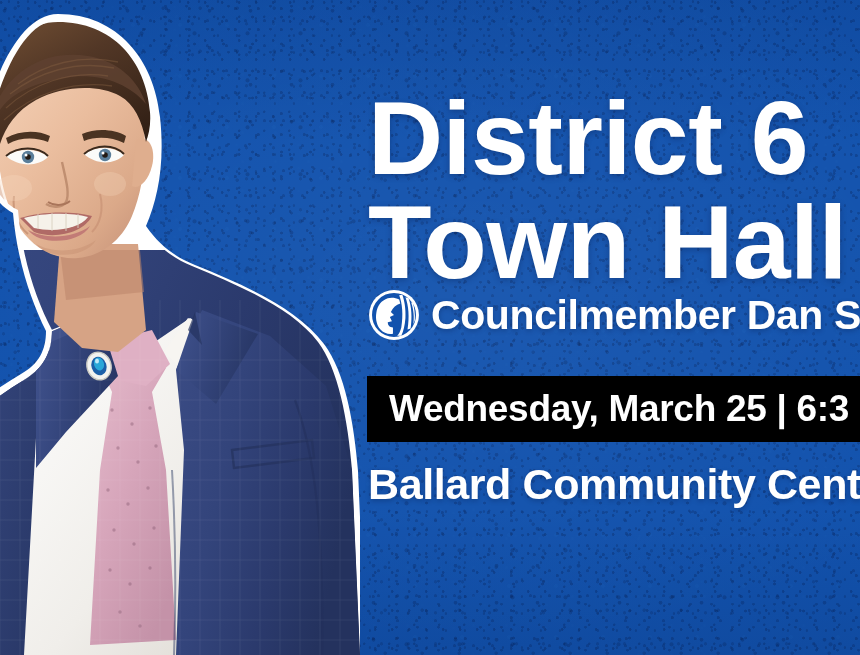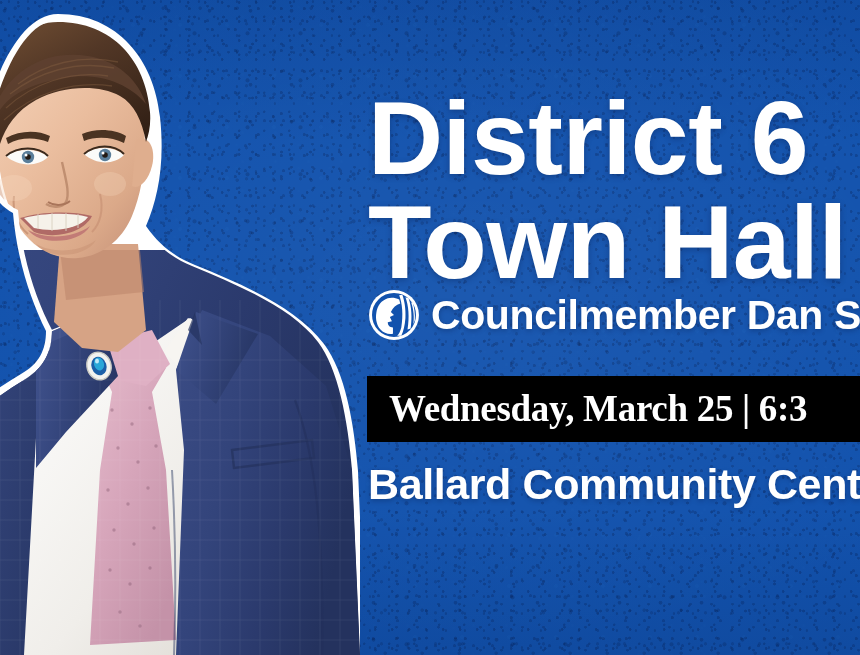--- a/index.html
+++ b/index.html
@@ -123,21 +123,20 @@
     padding-left: 22px;
     box-sizing: border-box;
   }
   #date-text {
     color: #ffffff;
     font-weight: 700;
     font-size: 37px;
     line-height: 40px;
     letter-spacing: -0.3px;
     white-space: nowrap;
-    font-family: Liberation Serif, serif;
   }
 
   #line-venue {
     position: absolute;
     left: 368px;
     top: 459px;
     color: #ffffff;
     font-weight: 700;
     font-size: 43px;
     line-height: 50px;

